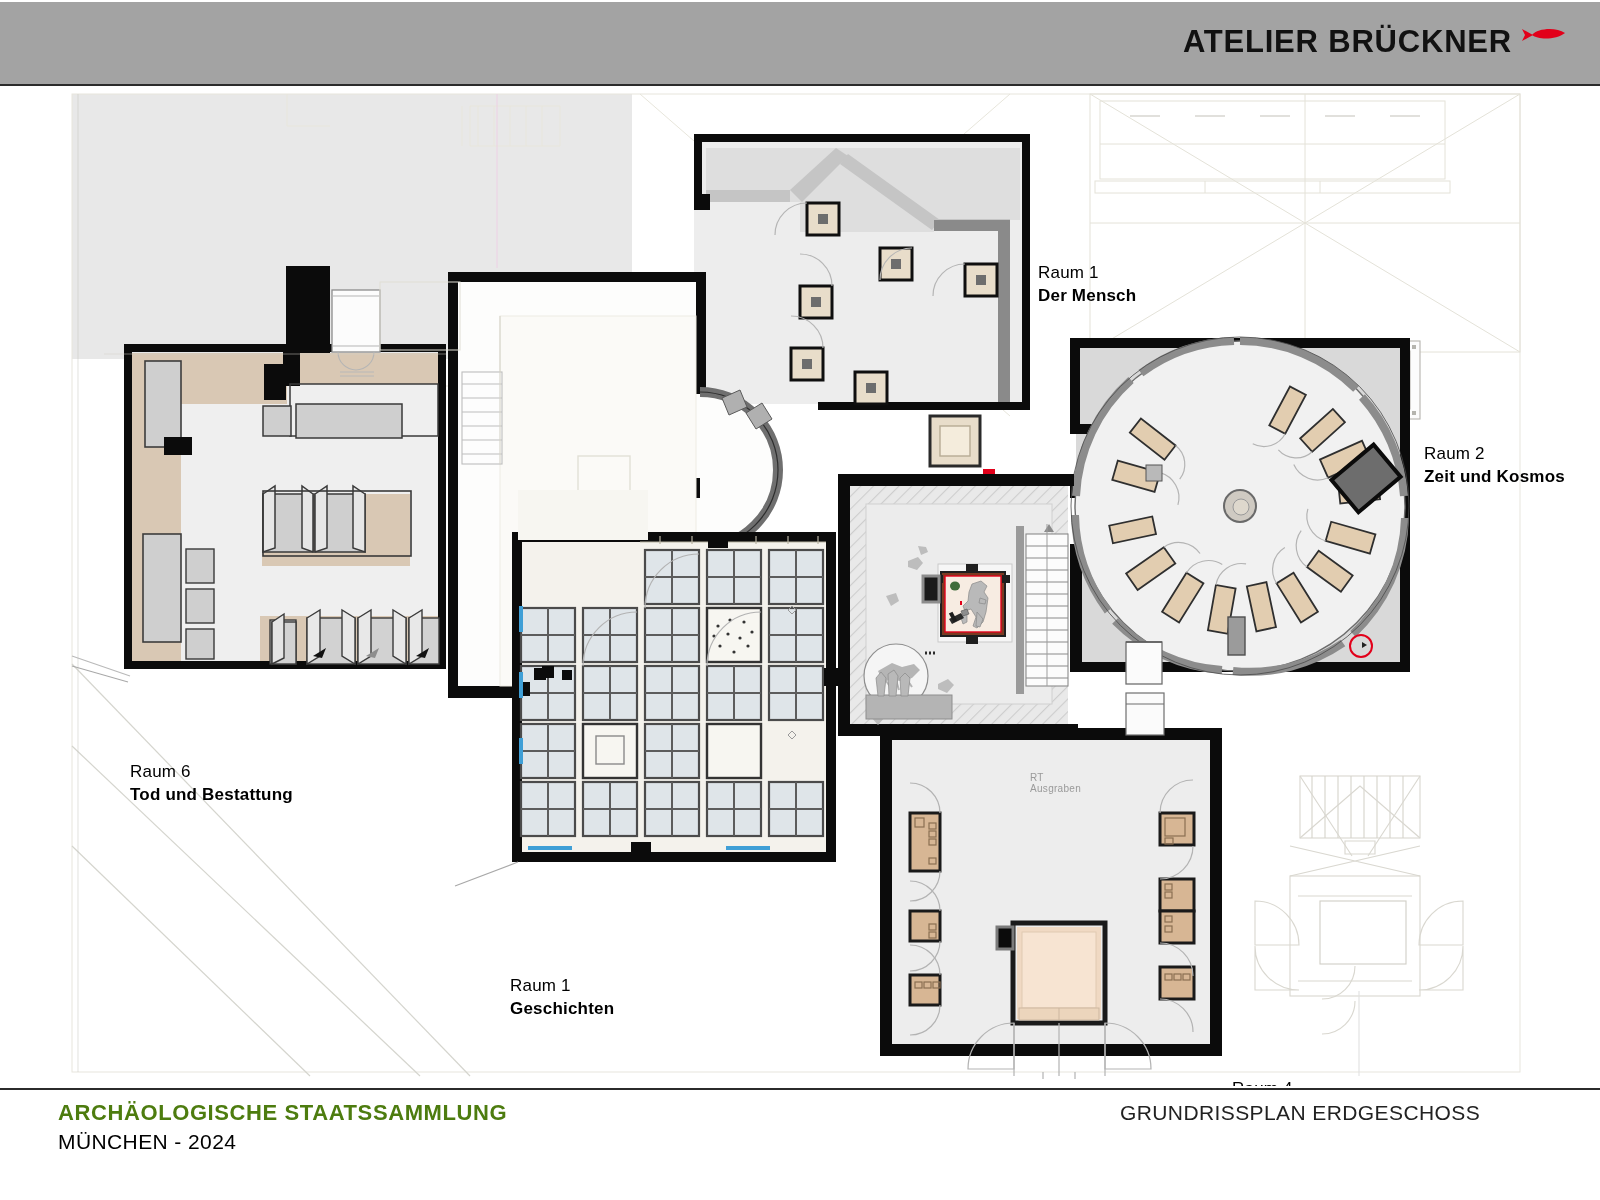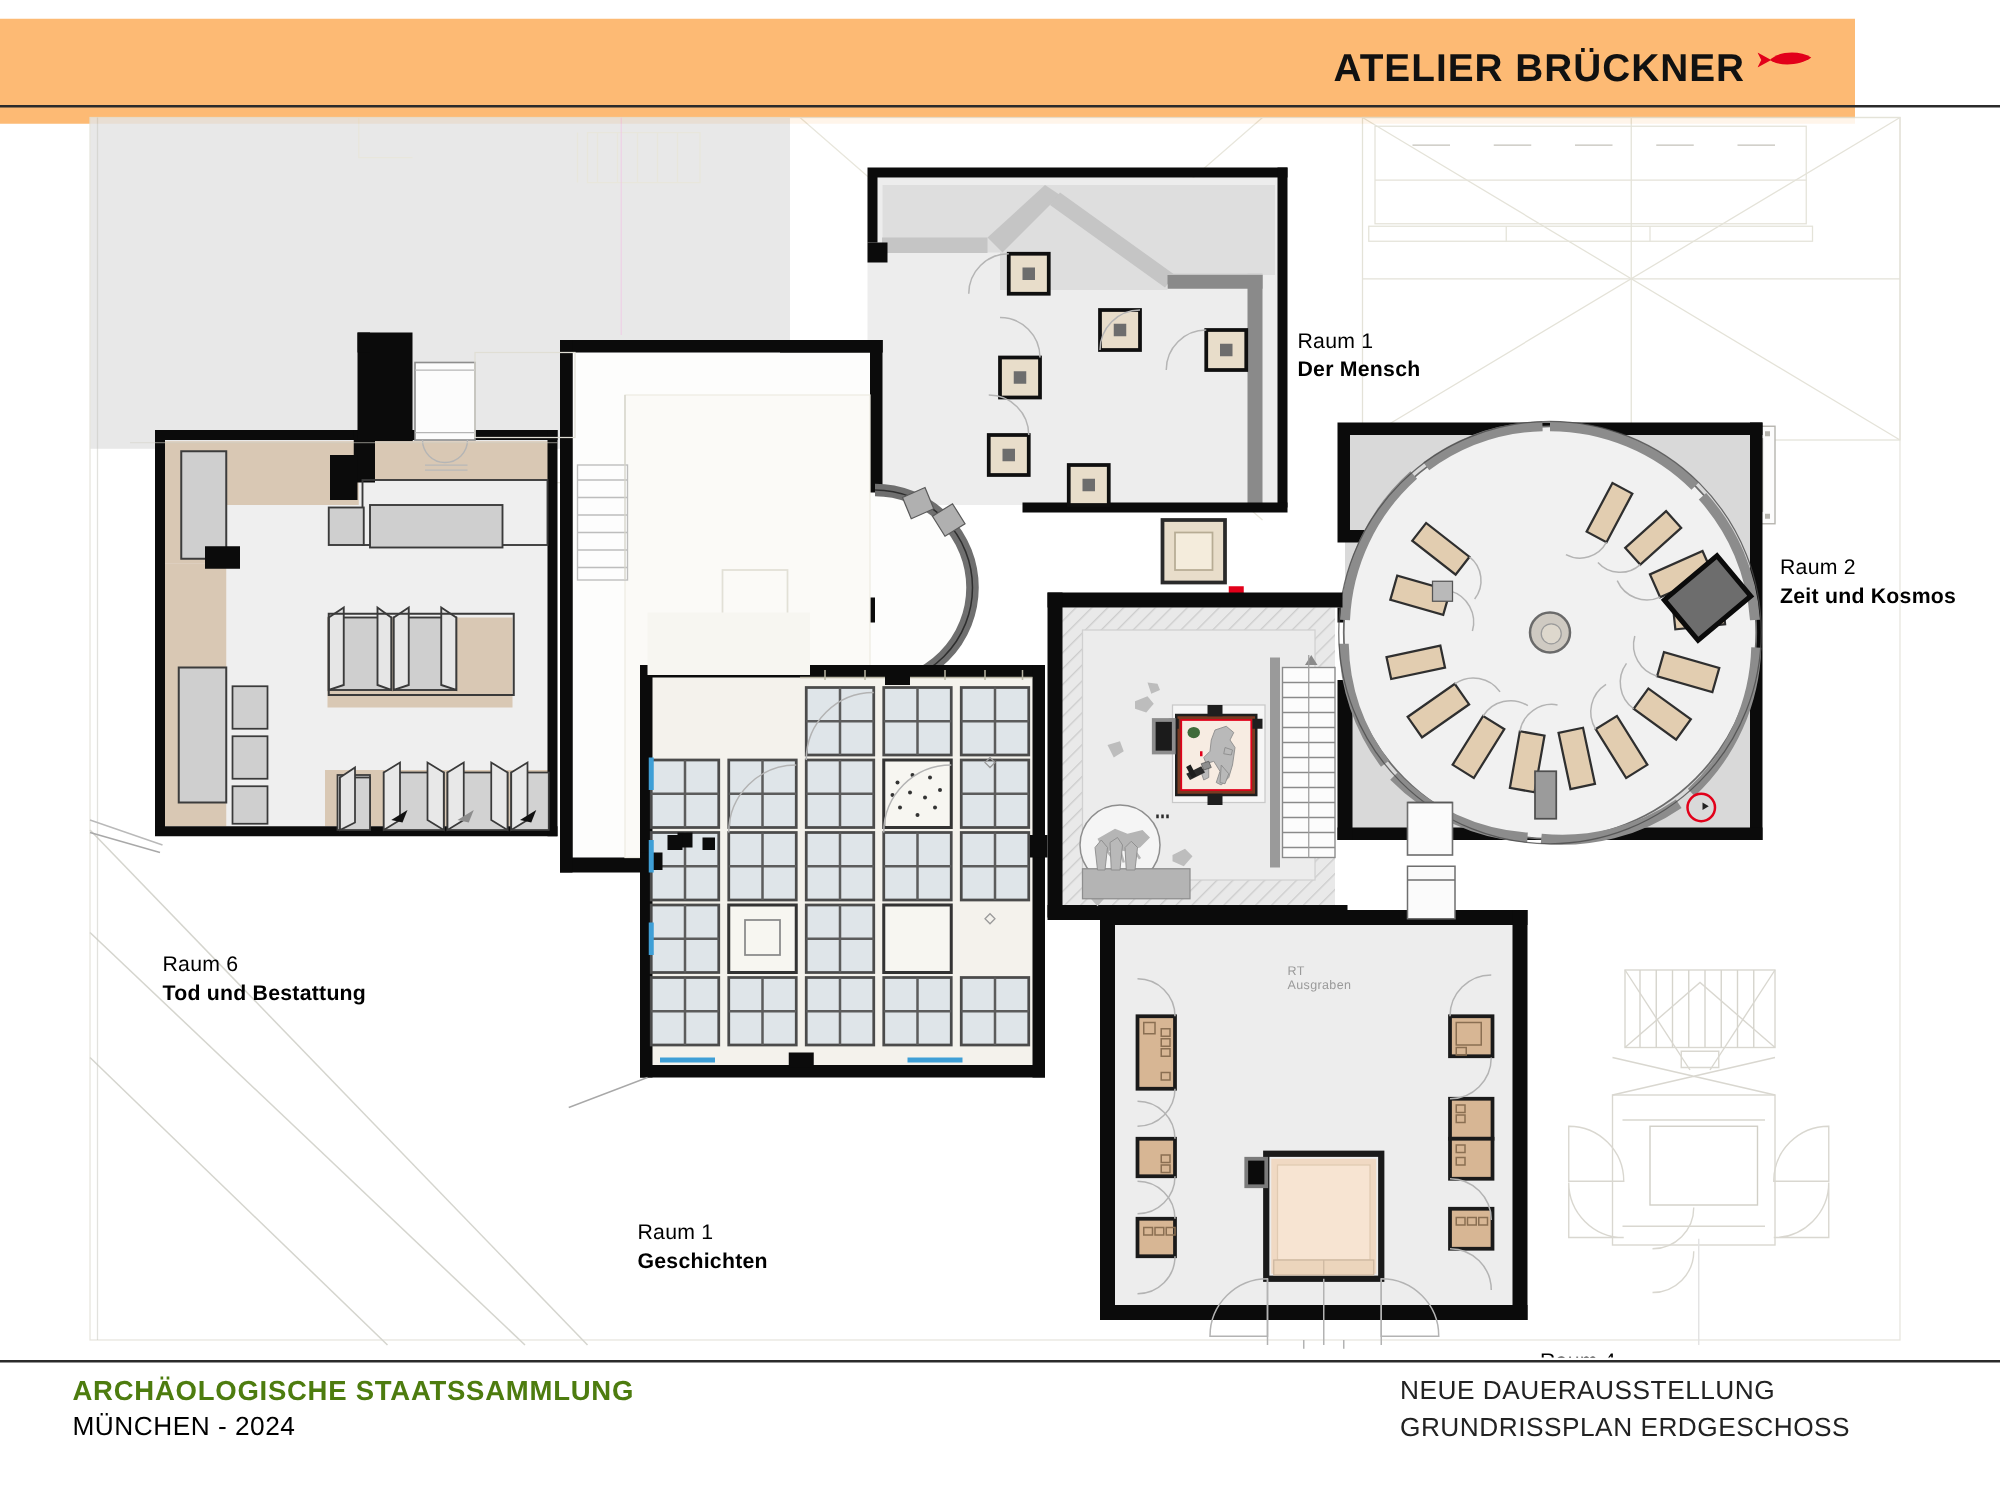--- a/index.html
+++ b/index.html
@@ -1,21 +1,21 @@
 <!DOCTYPE html>
 <html><head>
 <meta charset="utf-8">
 <style>
   html,body{margin:0;padding:0;background:#ffffff;}
   body{width:1600px;height:1200px;overflow:hidden;
        font-family:"Liberation Sans","DejaVu Sans",sans-serif;color:#111;}
   .page{position:relative;width:1600px;height:1200px;background:#ffffff;}
 
   
-  .header{position:absolute;left:0;top:15px;width:1484px;height:84px;background:#fdba74;}
+  .header{position:absolute;left:0;top:2px;width:1600px;height:84px;background:#a3a3a3;}
   .logo{position:absolute;right:32px;top:22px;display:flex;align-items:center;gap:8px;}
   .logo-text{font-size:31px;font-weight:bold;letter-spacing:0.8px;color:#111;
              white-space:nowrap;font-family:"Liberation Sans",sans-serif;}
   .logo-fish{position:relative;width:46px;height:20px;margin-top:-16px;margin-left:2px;}
   .header-rule{position:absolute;left:0;top:84px;width:1600px;height:2px;background:#2b2b2b;}
 
   
   .footer-rule{position:absolute;left:0;top:1088px;width:1600px;height:2px;background:#2b2b2b;}
   .footer-left{position:absolute;left:58px;top:1098px;}
   .footer-right{position:absolute;left:1120px;top:1098px;}
@@ -821,17 +821,16 @@
       <div class="rl-name">Tod und Bestattung</div>
     </div>
   </div>
 
   <div class="footer-rule"></div>
   <div class="footer-left">
     <div class="ft-bold">ARCHÄOLOGISCHE STAATSSAMMLUNG</div>
     <div class="ft-reg">MÜNCHEN - 2024</div>
   </div>
   <div class="footer-right">
-    <div class="ft-r1">NEUE DAUERAUSSTELLUNG</div>
     <div class="ft-r1">GRUNDRISSPLAN ERDGESCHOSS</div>
   </div>
 
 </div>
 
 </body></html>

